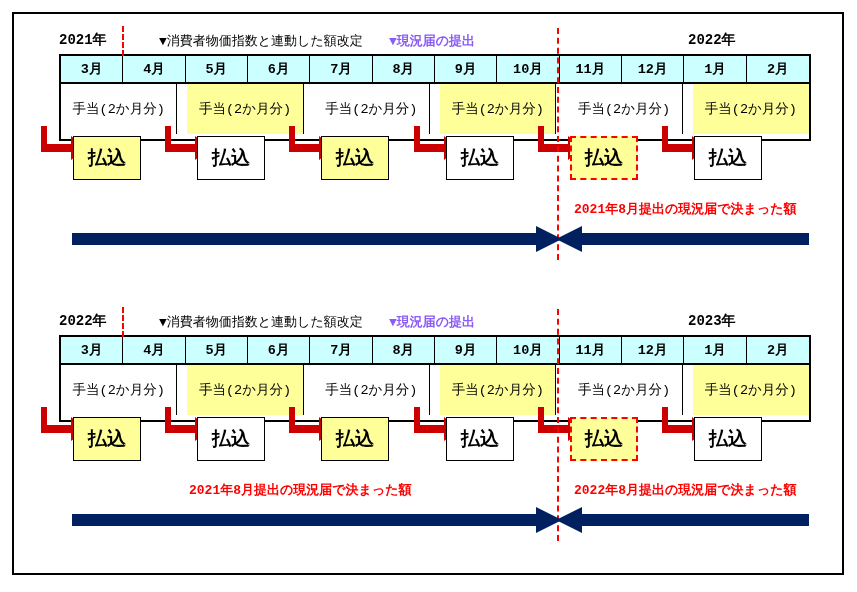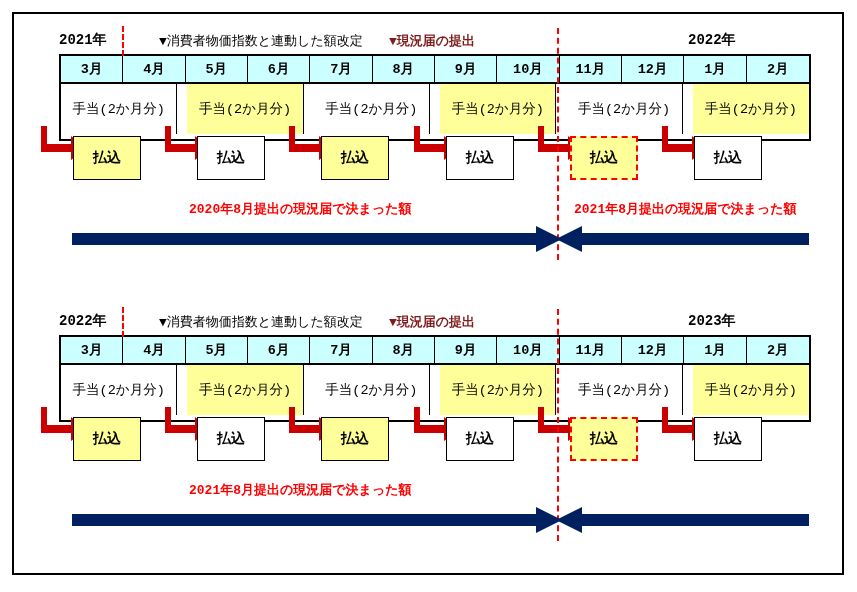--- a/index.html
+++ b/index.html
@@ -58,21 +58,21 @@
     font-size: 13px;
     white-space: nowrap;
   }
   .ann-cpi {
     left: 117px;
     color: #000000;
     margin-left: 28px;
   }
   .ann-report {
     left: 375px;
-    color: #7f1d1d;
+    color: #8b5cf6;
     font-weight: bold;
   }
 
   
   .grid {
     position: absolute;
     left: 45px;
     top: 26px;
     width: 748px;
     border: 2px solid #000000;
@@ -123,21 +123,21 @@
     position: absolute;
     top: 0;
     width: 68px;
     height: 44px;
     box-sizing: border-box;
     border: 1.5px solid #000000;
     background: #ffffff;
     display: flex;
     align-items: center;
     justify-content: center;
-    font-size: 14px;
+    font-size: 19px;
     color: #000000;
     font-weight: bold;
   }
   .pay-box.yellow { background: #ffff99; }
   .pay-box.dashed {
     border: 2px dashed #ff0000;
     background: #ffff99;
   }
 
   
@@ -248,21 +248,20 @@
       <div class="pay-box yellow" style="left:262px;">払込</div>
       <div class="pay-box" style="left:387px;">払込</div>
       <div class="pay-box dashed" style="left:511px;">払込</div>
       <div class="pay-box" style="left:635px;">払込</div>
     </div>
 
     <div class="vdash" style="left:108px; top:-2px; height:30px;"></div>
     <div class="vdash" style="left:543px;"></div>
 
     <div class="timeline">
-      <span class="tl-label left">2020年8月提出の現況届で決まった額</span>
       <span class="tl-label right">2021年8月提出の現況届で決まった額</span>
       <svg class="tl-svg" viewBox="0 0 832 30">
         <path d="M58 9 L522 9 L522 2 L548 15 L522 28 L522 21 L58 21 Z" fill="#002060"></path>
         <path d="M795 9 L568 9 L568 2 L542 15 L568 28 L568 21 L795 21 Z" fill="#002060"></path>
       </svg>
     </div>
   </div>
 
   <div class="section sec2">
 
@@ -324,20 +323,21 @@
       <div class="pay-box" style="left:387px;">払込</div>
       <div class="pay-box dashed" style="left:511px;">払込</div>
       <div class="pay-box" style="left:635px;">払込</div>
     </div>
 
     <div class="vdash" style="left:108px; top:-2px; height:30px;"></div>
     <div class="vdash" style="left:543px;"></div>
 
     <div class="timeline">
       <span class="tl-label left">2021年8月提出の現況届で決まった額</span>
+      <span class="tl-label right">2022年8月提出の現況届で決まった額</span>
       <svg class="tl-svg" viewBox="0 0 832 30">
         <path d="M58 9 L522 9 L522 2 L548 15 L522 28 L522 21 L58 21 Z" fill="#002060"></path>
         <path d="M795 9 L568 9 L568 2 L542 15 L568 28 L568 21 L795 21 Z" fill="#002060"></path>
       </svg>
     </div>
   </div>
 
 </div>
 
 </body></html>

